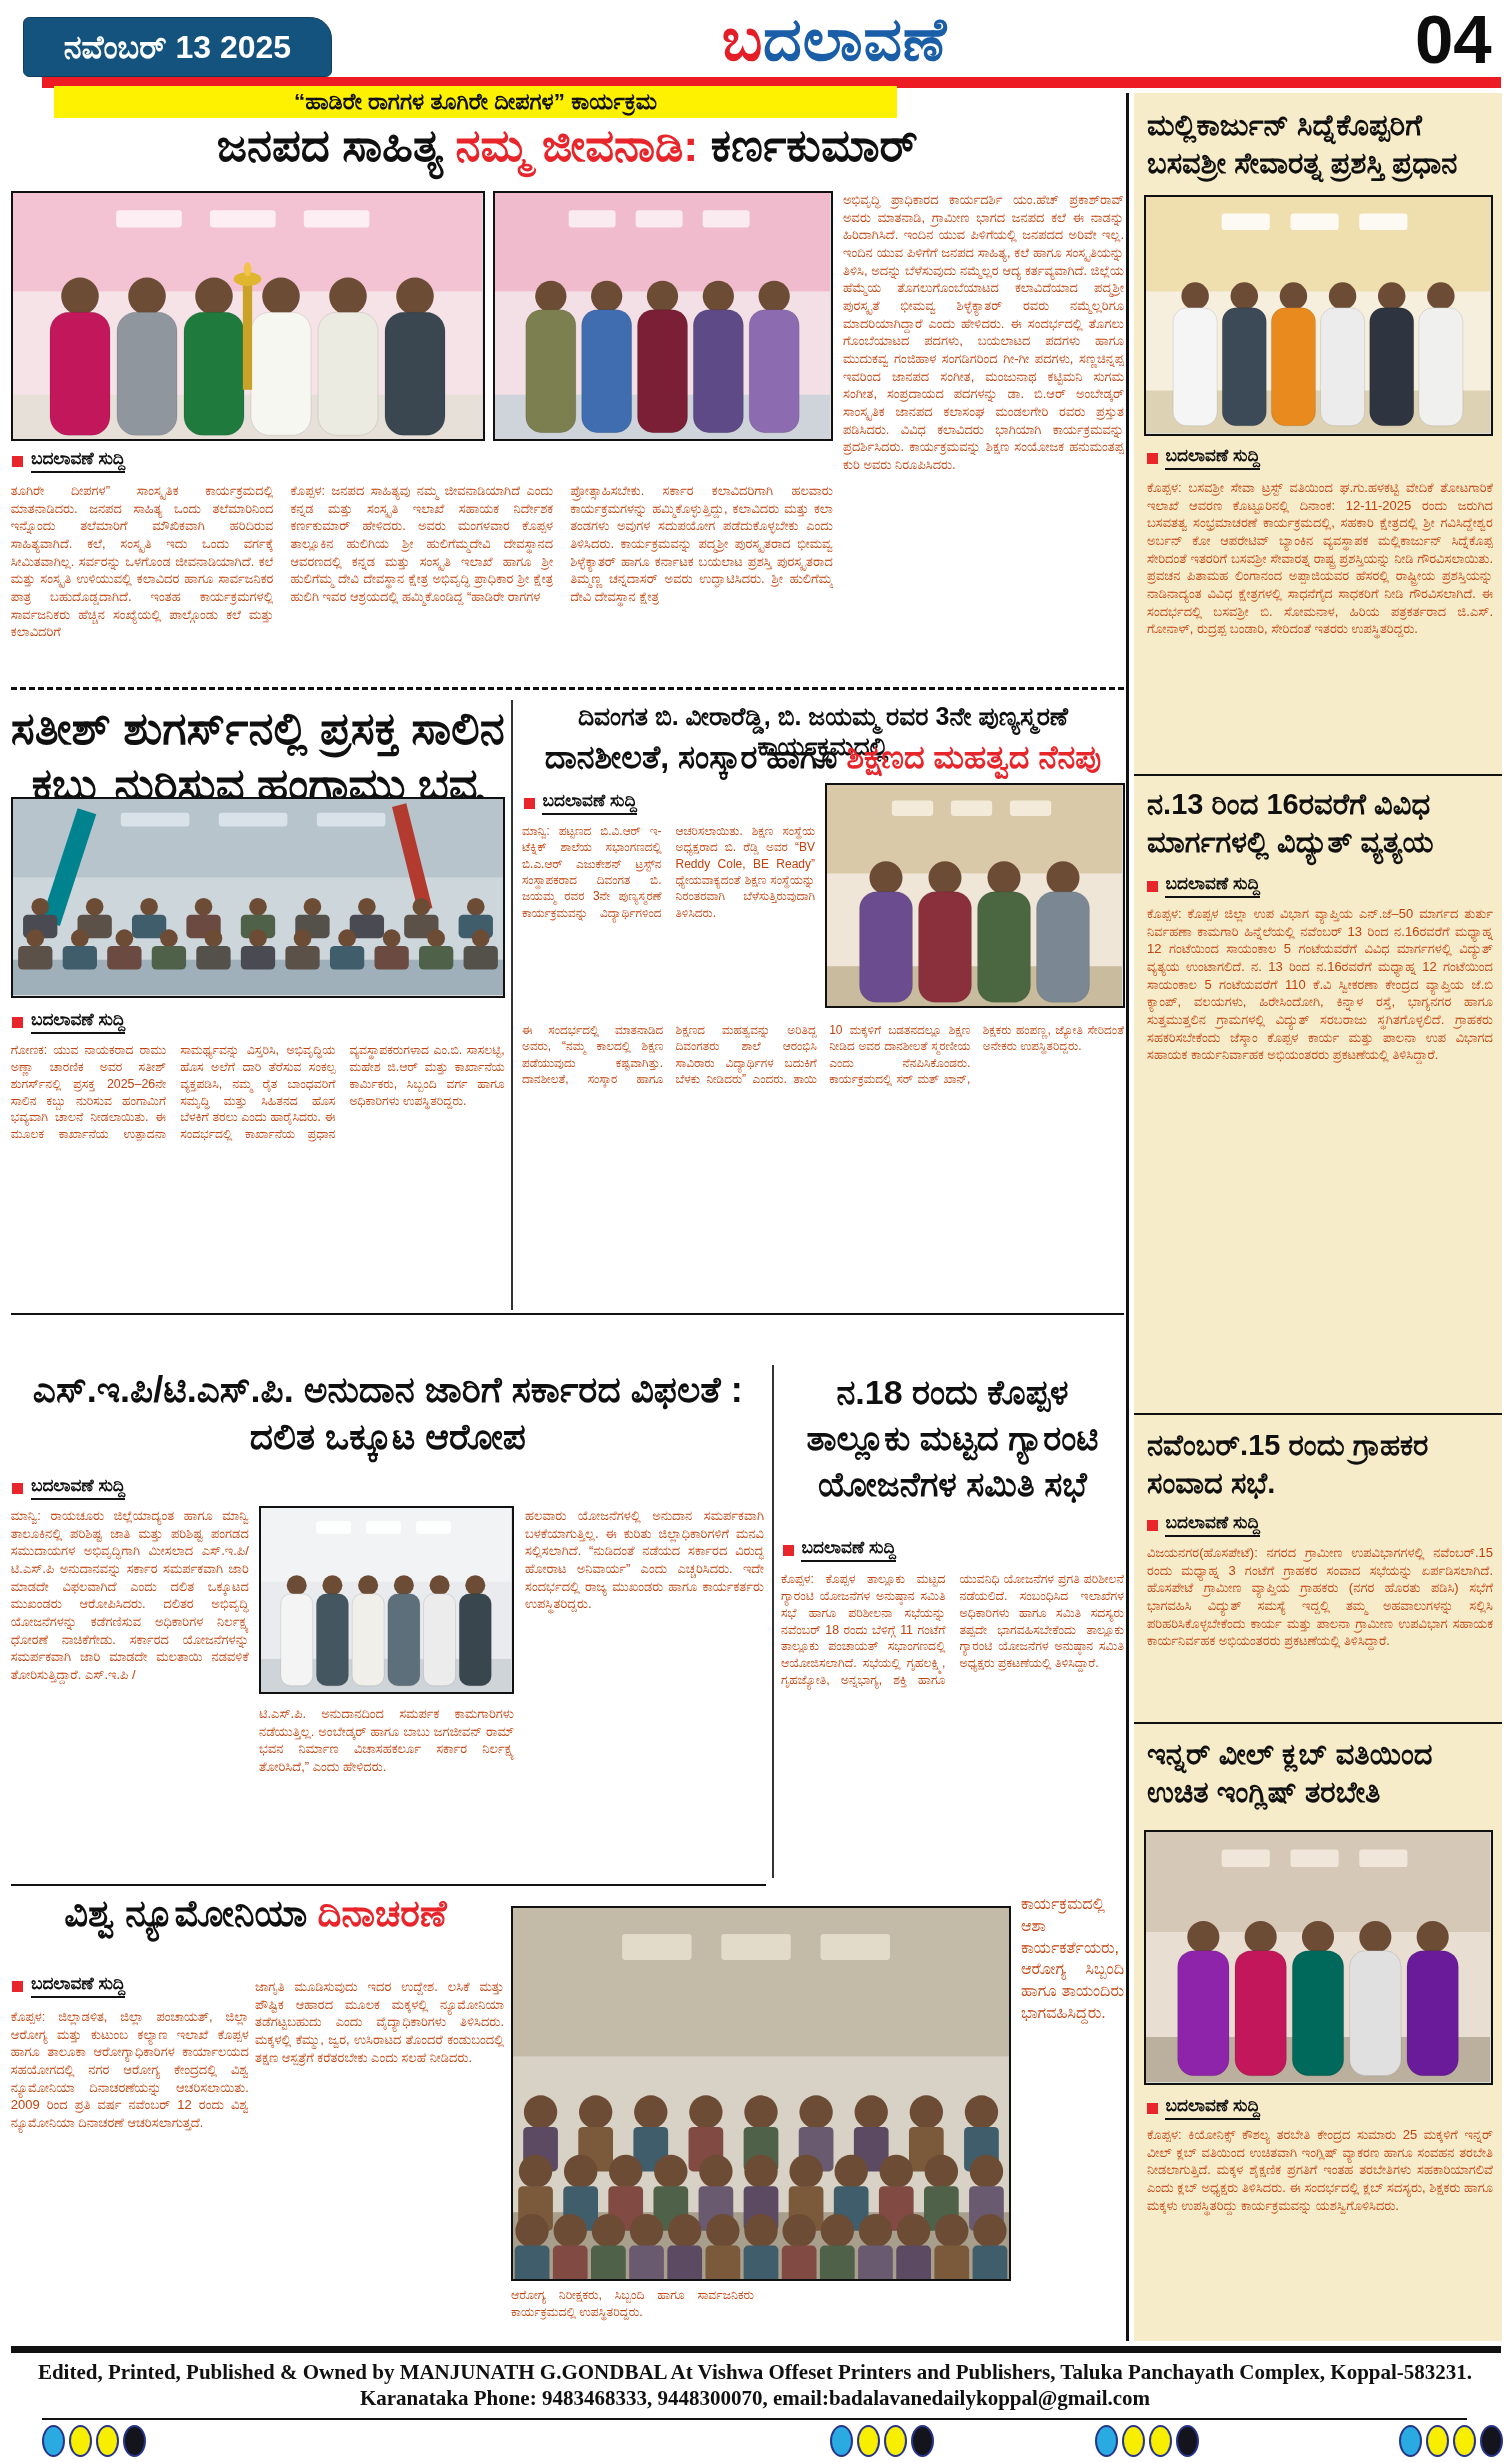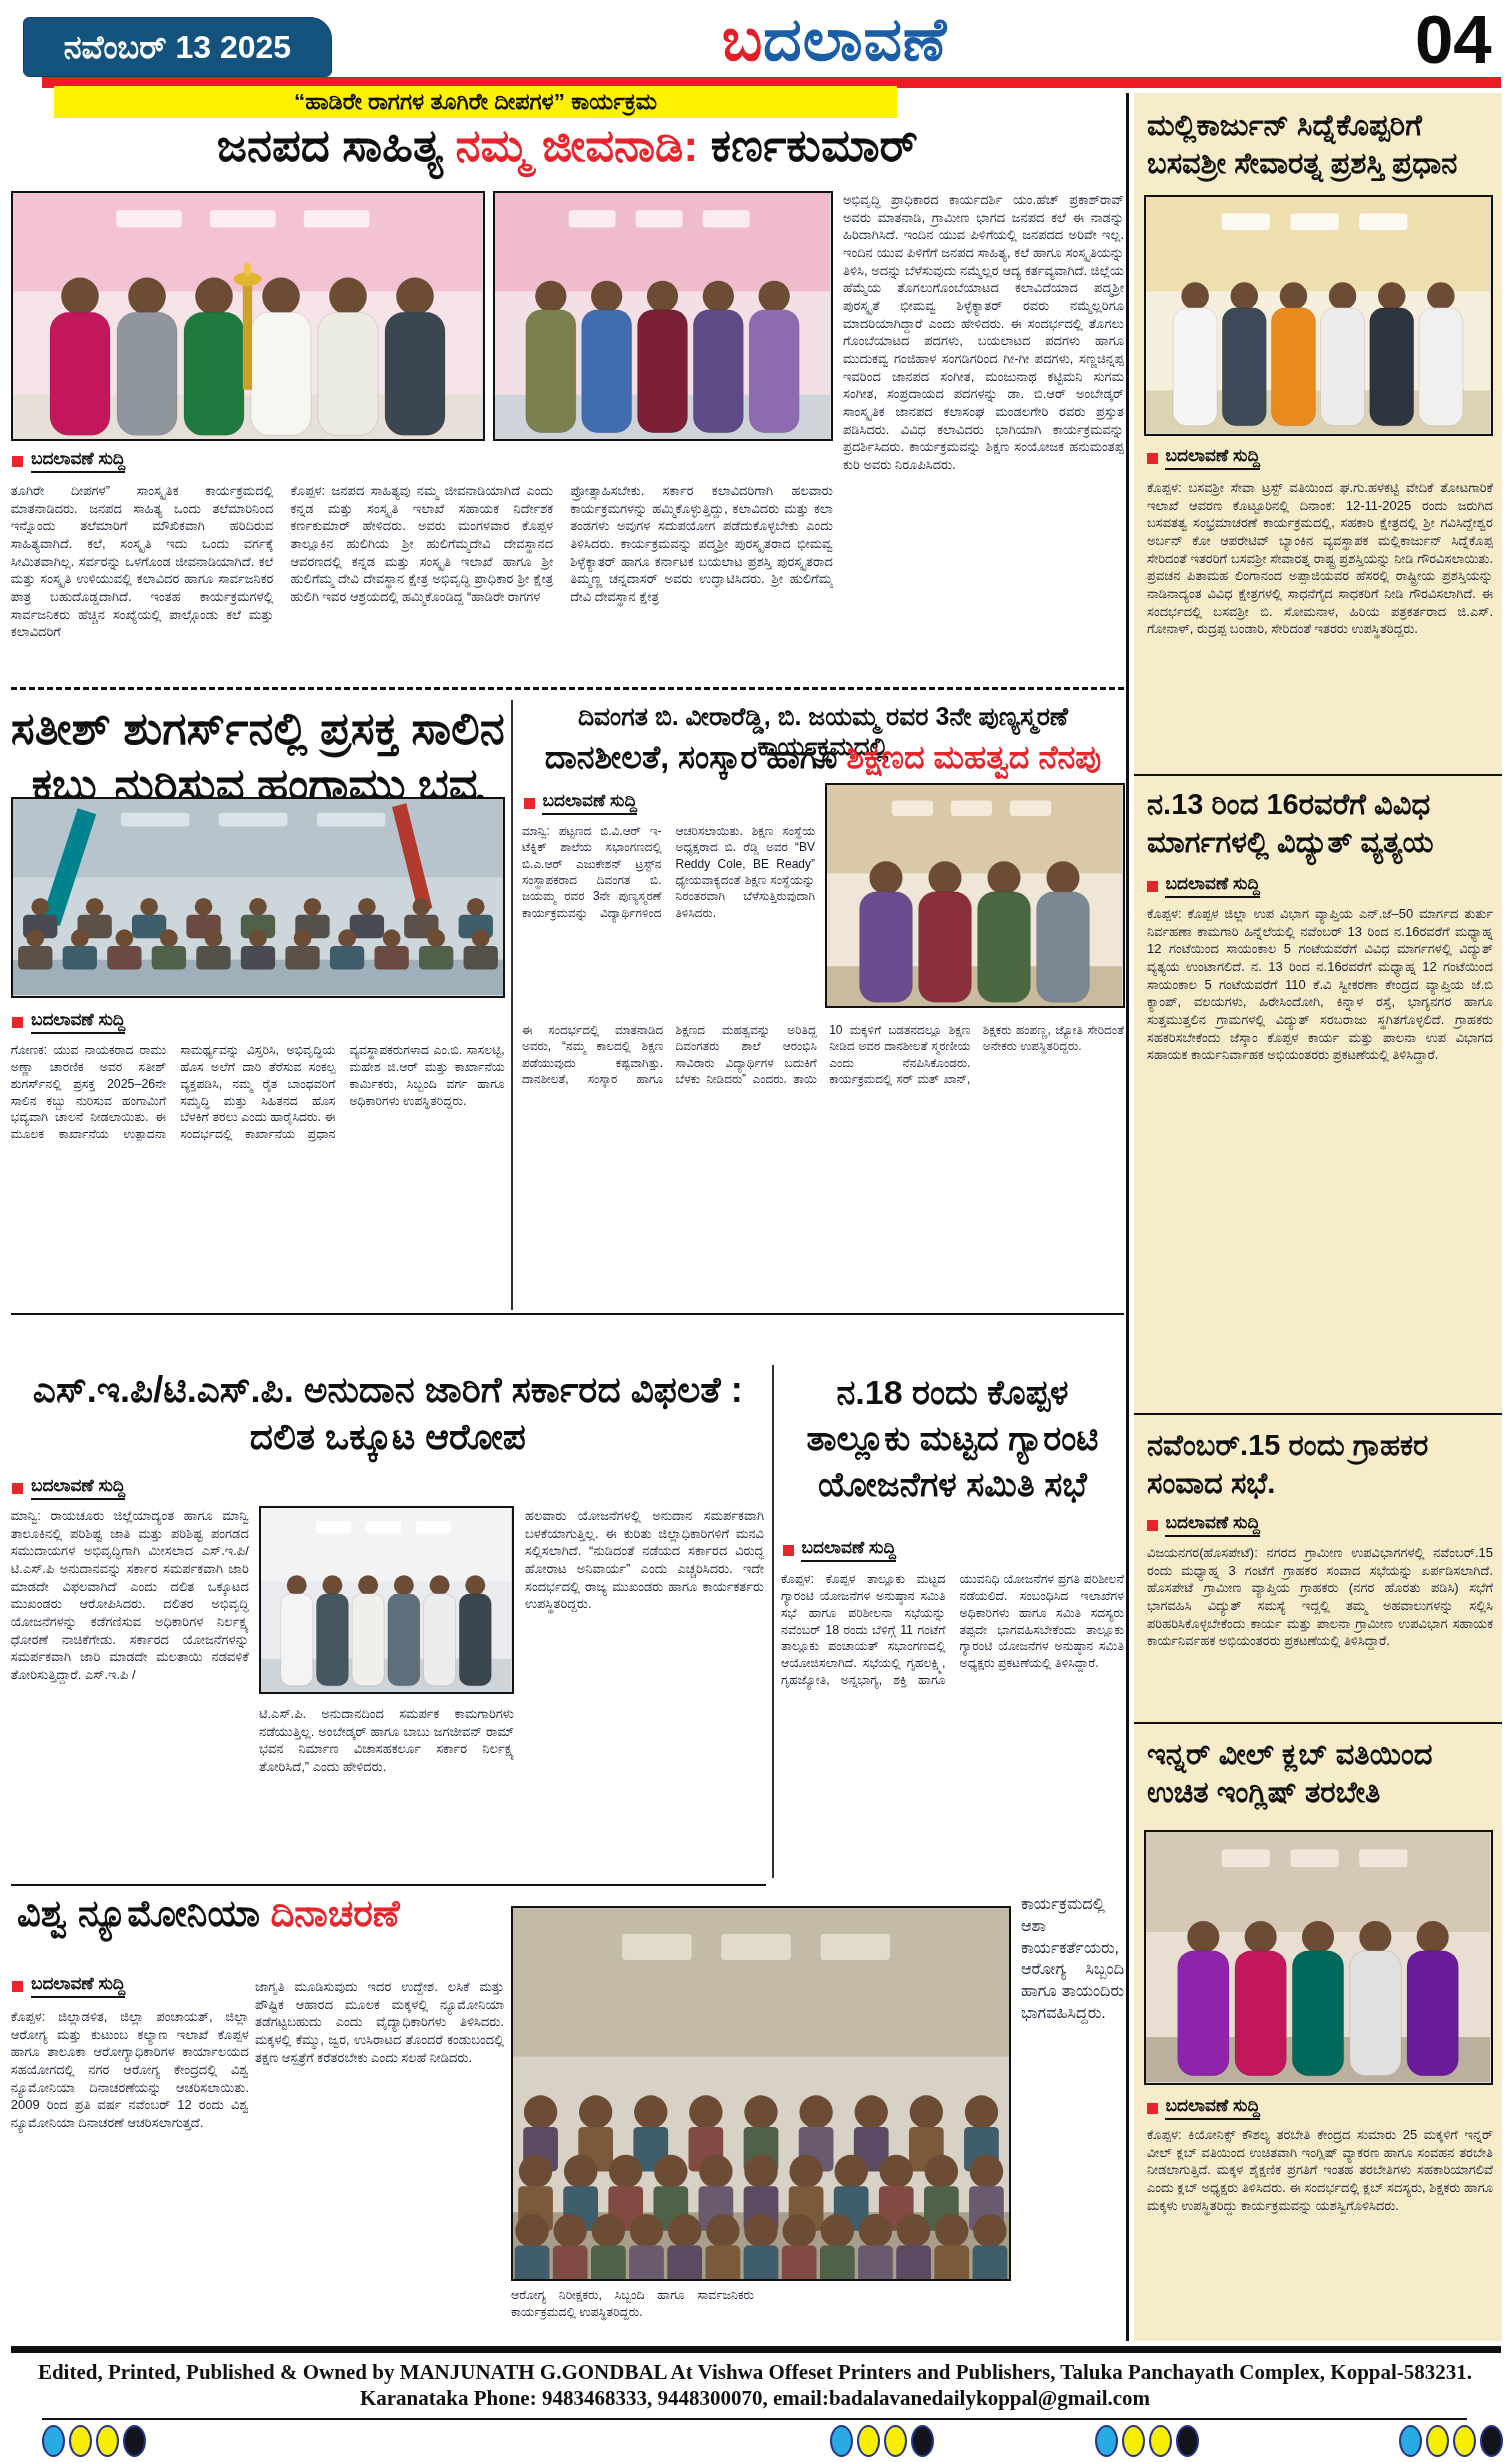--- a/index.html
+++ b/index.html
@@ -21,21 +21,21 @@
   .red-bar { left:42px; top:77px; width:1459px; height:10.8px; background:#ed1c24; }
 
   
   .kicker { left:54px; top:86px; width:843px; height:32px; background:#fff200;
     display:flex; align-items:center; justify-content:center; font-weight:bold; font-size:22.4px; color:#111; }
   .headline { font-weight:bold; color:#101010; }
   .red { color:#e8252a; }
   .byline { display:flex; align-items:center; gap:7.7px; font-weight:bold; font-size:17px; }
   .byline .sq { width:10.8px; height:10.8px; background:#e8252a; display:inline-block; }
   .byline .bl { border-bottom:2.3px solid #111; padding-bottom:2.3px; }
-  .body { font-size:13px; line-height:1.36; text-align:justify; color:#0f172a; overflow:hidden; }
+  .body { font-size:13px; line-height:1.36; text-align:justify; color:#c2410c; overflow:hidden; }
   .photo { border:2.3px solid #111; overflow:hidden; background:#ddd; }
   .vrule { background:#333; width:1.5px; }
   .hline { background:#111; height:2.3px; }
   .dashed { border-top:3.1px dashed #111; height:0; }
   .cols3 { column-count:3; column-gap:14px; }
   .cols2 { column-count:2; column-gap:14px; }
   .cols4 { column-count:4; column-gap:12.4px; }
   .flexcols { display:flex; gap:17px; }
   .flexcols > div { flex:1; overflow:hidden; }
 
@@ -253,21 +253,21 @@
 
 <div class="abs headline" style="left:781px;top:1370px;width:343px;text-align:center;font-size:34px;line-height:1.35;">ನ.18 ರಂದು ಕೊಪ್ಪಳ ತಾಲ್ಲೂಕು ಮಟ್ಟದ ಗ್ಯಾರಂಟಿ ಯೋಜನೆಗಳ ಸಮಿತಿ ಸಭೆ</div>
 <div class="abs byline" style="left:783px;top:1538px;">
   <span class="sq"></span>
   <span class="bl">ಬದಲಾವಣೆ ಸುದ್ದಿ</span>
 </div>
 <div class="abs body cols2" style="left:781px;top:1571px;width:343px;height:307px;font-size:12.4px;">ಕೊಪ್ಪಳ: ಕೊಪ್ಪಳ ತಾಲ್ಲೂಕು ಮಟ್ಟದ ಗ್ಯಾರಂಟಿ ಯೋಜನೆಗಳ ಅನುಷ್ಠಾನ ಸಮಿತಿ ಸಭೆ ಹಾಗೂ ಪರಿಶೀಲನಾ ಸಭೆಯನ್ನು ನವೆಂಬರ್ 18 ರಂದು ಬೆಳಿಗ್ಗೆ 11 ಗಂಟೆಗೆ ತಾಲ್ಲೂಕು ಪಂಚಾಯತ್ ಸಭಾಂಗಣದಲ್ಲಿ ಆಯೋಜಿಸಲಾಗಿದೆ. ಸಭೆಯಲ್ಲಿ ಗೃಹಲಕ್ಷ್ಮಿ, ಗೃಹಜ್ಯೋತಿ, ಅನ್ನಭಾಗ್ಯ, ಶಕ್ತಿ ಹಾಗೂ ಯುವನಿಧಿ ಯೋಜನೆಗಳ ಪ್ರಗತಿ ಪರಿಶೀಲನೆ ನಡೆಯಲಿದೆ. ಸಂಬಂಧಿಸಿದ ಇಲಾಖೆಗಳ ಅಧಿಕಾರಿಗಳು ಹಾಗೂ ಸಮಿತಿ ಸದಸ್ಯರು ತಪ್ಪದೇ ಭಾಗವಹಿಸಬೇಕೆಂದು ತಾಲ್ಲೂಕು ಗ್ಯಾರಂಟಿ ಯೋಜನೆಗಳ ಅನುಷ್ಠಾನ ಸಮಿತಿ ಅಧ್ಯಕ್ಷರು ಪ್ರಕಟಣೆಯಲ್ಲಿ ತಿಳಿಸಿದ್ದಾರೆ.</div>
 
 <div class="abs hline" style="left:10.8px;top:1884px;width:755px;"></div>
 
-<div class="abs headline" style="left:17px;top:1893px;width:499px;text-align:left;font-size:37px;line-height:1.15;">
+<div class="abs headline" style="left:6px;top:1893px;width:499px;text-align:center;font-size:37px;line-height:1.15;">
   <span>ವಿಶ್ವ ನ್ಯೂಮೋನಿಯಾ </span><span class="red">ದಿನಾಚರಣೆ</span>
 </div>
 <div class="abs byline" style="left:12.4px;top:1974px;">
   <span class="sq"></span>
   <span class="bl">ಬದಲಾವಣೆ ಸುದ್ದಿ</span>
 </div>
 <div class="abs body" style="left:10.8px;top:2008px;width:238px;height:330px;">ಕೊಪ್ಪಳ: ಜಿಲ್ಲಾಡಳಿತ, ಜಿಲ್ಲಾ ಪಂಚಾಯತ್, ಜಿಲ್ಲಾ ಆರೋಗ್ಯ ಮತ್ತು ಕುಟುಂಬ ಕಲ್ಯಾಣ ಇಲಾಖೆ ಕೊಪ್ಪಳ ಹಾಗೂ ತಾಲೂಕಾ ಆರೋಗ್ಯಾಧಿಕಾರಿಗಳ ಕಾರ್ಯಾಲಯದ ಸಹಯೋಗದಲ್ಲಿ ನಗರ ಆರೋಗ್ಯ ಕೇಂದ್ರದಲ್ಲಿ ವಿಶ್ವ ನ್ಯೂಮೋನಿಯಾ ದಿನಾಚರಣೆಯನ್ನು ಆಚರಿಸಲಾಯಿತು. 2009 ರಿಂದ ಪ್ರತಿ ವರ್ಷ ನವೆಂಬರ್ 12 ರಂದು ವಿಶ್ವ ನ್ಯೂಮೋನಿಯಾ ದಿನಾಚರಣೆ ಆಚರಿಸಲಾಗುತ್ತದೆ.</div>
 <div class="abs body" style="left:255px;top:1978px;width:249px;height:360px;">ಜಾಗೃತಿ ಮೂಡಿಸುವುದು ಇದರ ಉದ್ದೇಶ. ಲಸಿಕೆ ಮತ್ತು ಪೌಷ್ಟಿಕ ಆಹಾರದ ಮೂಲಕ ಮಕ್ಕಳಲ್ಲಿ ನ್ಯೂಮೋನಿಯಾ ತಡೆಗಟ್ಟಬಹುದು ಎಂದು ವೈದ್ಯಾಧಿಕಾರಿಗಳು ತಿಳಿಸಿದರು. ಮಕ್ಕಳಲ್ಲಿ ಕೆಮ್ಮು, ಜ್ವರ, ಉಸಿರಾಟದ ತೊಂದರೆ ಕಂಡುಬಂದಲ್ಲಿ ತಕ್ಷಣ ಆಸ್ಪತ್ರೆಗೆ ಕರೆತರಬೇಕು ಎಂದು ಸಲಹೆ ನೀಡಿದರು.</div>
 <div class="abs photo" style="left:511px;top:1906px;width:500px;height:375px;"><svg width="496" height="371" viewBox="0 0 642 480" preserveAspectRatio="none" xmlns="http://www.w3.org/2000/svg">
       <rect width="642" height="480" fill="#d8d2c6"></rect>

